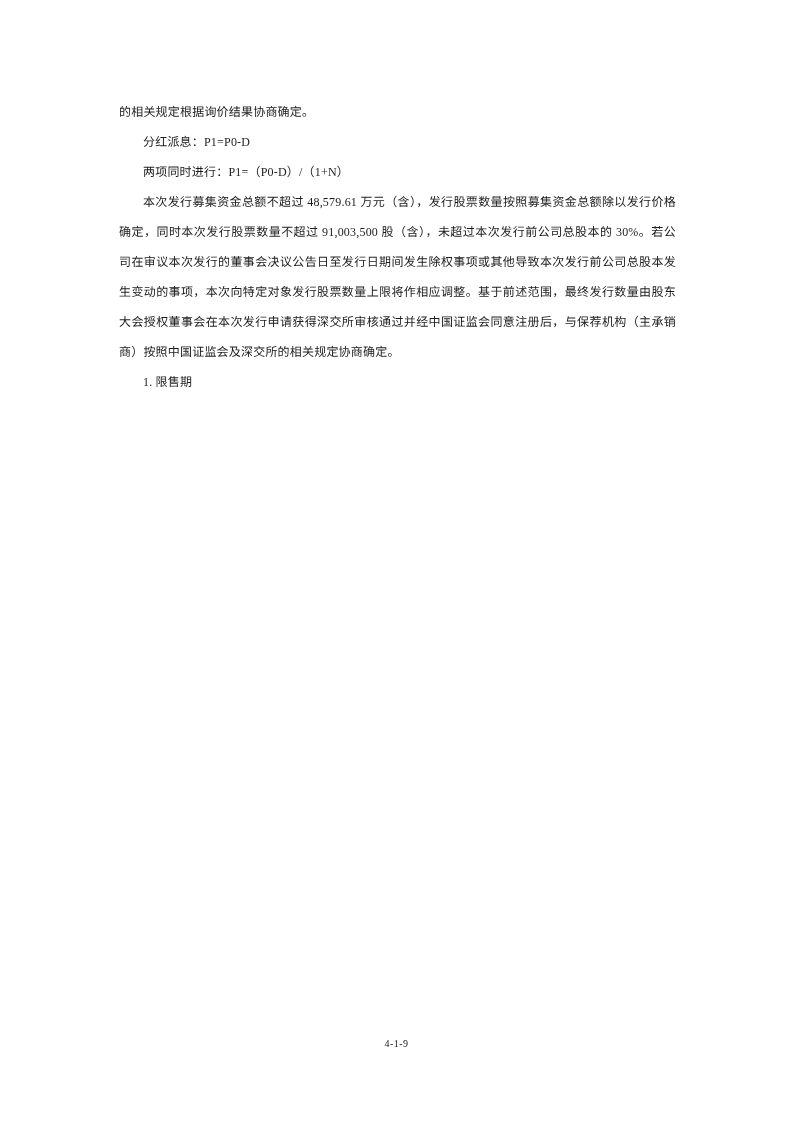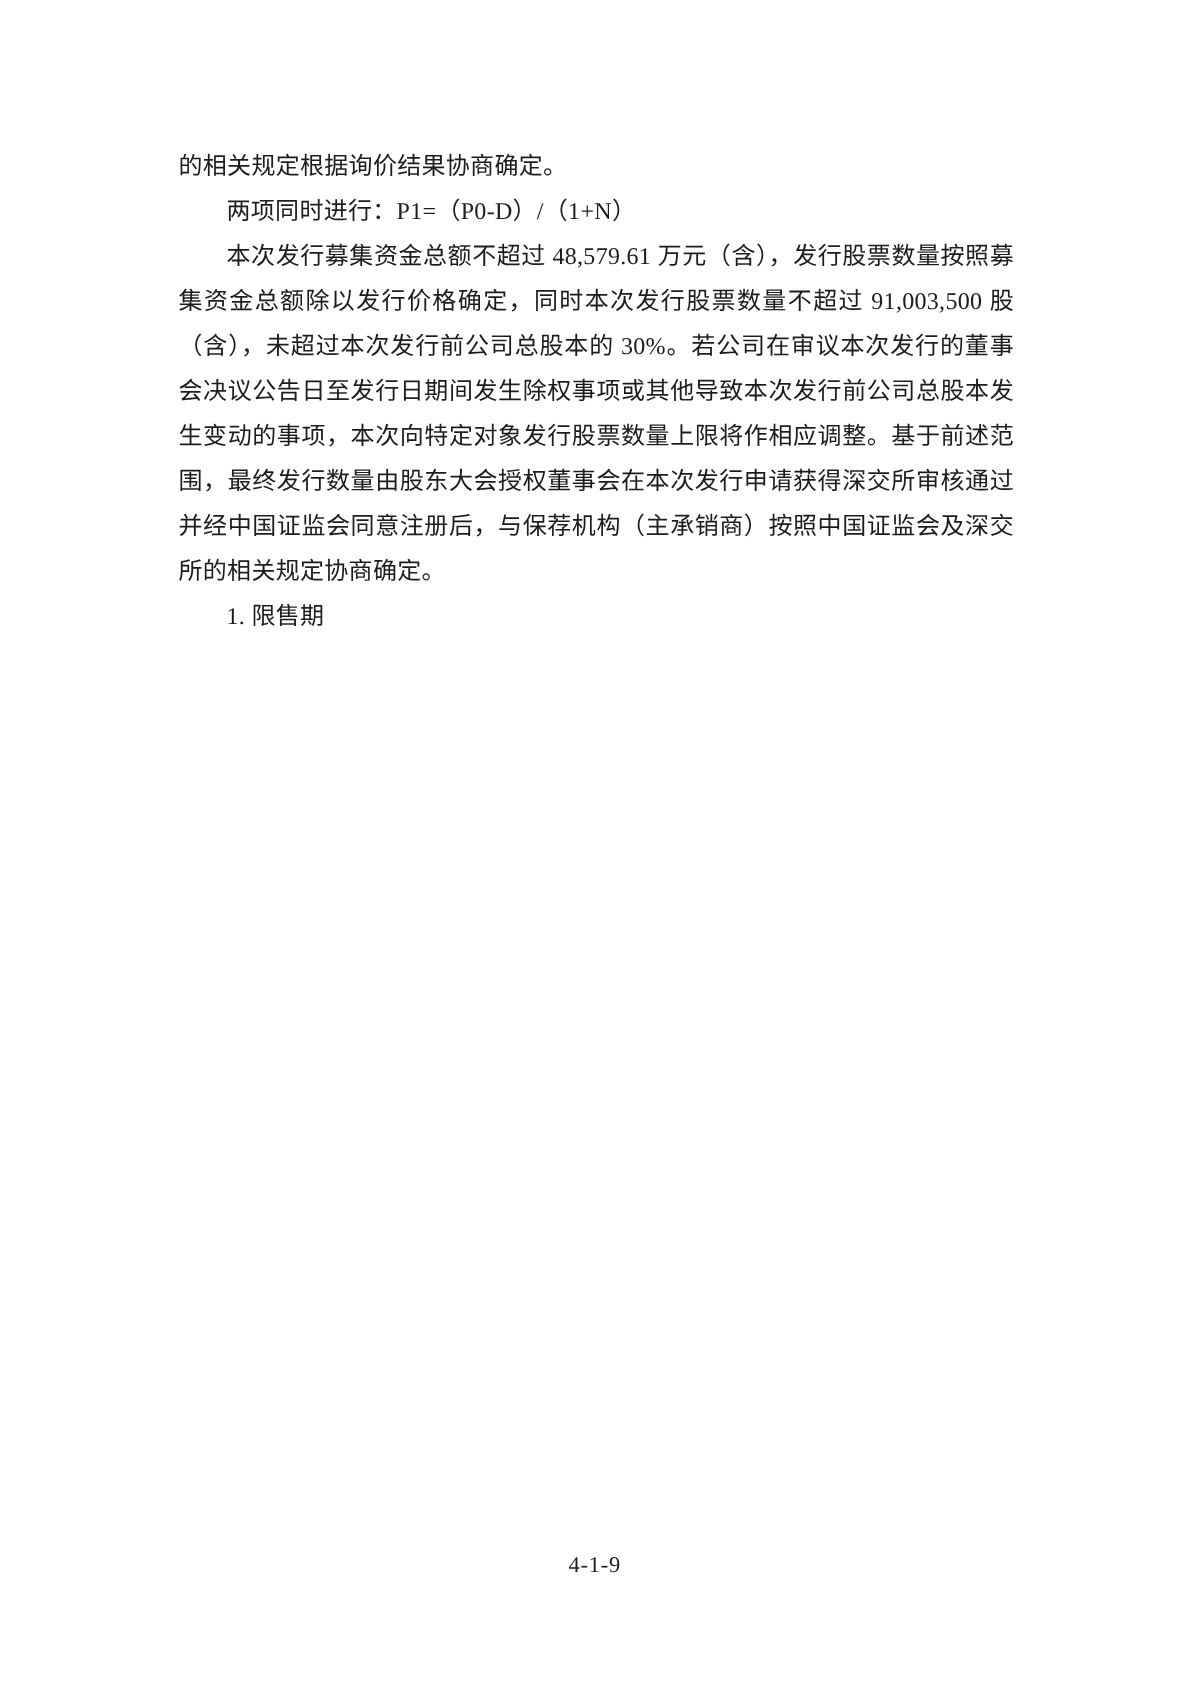--- a/index.html
+++ b/index.html
@@ -15,48 +15,49 @@
     background: #ffffff;
     overflow: hidden;
     font-family: "Liberation Serif", "DejaVu Serif", serif;
     color: #1c1c1c;
   }
   .content {
     position: absolute;
     left: 119px;
     top: 97px;
     width: 557px;
-    font-size: 16px;
+    font-size: 12px;
     line-height: 30px;
     text-align: justify;
     letter-spacing: 0.2px;
   }
   .content p.para {
     margin: 0;
     padding: 0;
   }
   .content p.indent {
     text-indent: 2em;
   }
   .footer {
     position: absolute;
     top: 1034px;
     left: 0;
     width: 100%;
     text-align: center;
-    font-size: 15px;
+    font-size: 10px;
     line-height: 20px;
     color: #1c1c1c;
     letter-spacing: 0.5px;
   }
 </style>
 </head>
 <body>
 
 <div class="page">
   <div class="content">
       <p class="para">的相关规定根据询价结果协商确定。</p>
+      <p class="para indent">分红派息：P1=P0-D</p>
       <p class="para indent">两项同时进行：P1=（P0-D）/（1+N）</p>
       <p class="para indent">本次发行募集资金总额不超过 48,579.61 万元（含），发行股票数量按照募集资金总额除以发行价格确定，同时本次发行股票数量不超过 91,003,500 股（含），未超过本次发行前公司总股本的 30%。若公司在审议本次发行的董事会决议公告日至发行日期间发生除权事项或其他导致本次发行前公司总股本发生变动的事项，本次向特定对象发行股票数量上限将作相应调整。基于前述范围，最终发行数量由股东大会授权董事会在本次发行申请获得深交所审核通过并经中国证监会同意注册后，与保荐机构（主承销商）按照中国证监会及深交所的相关规定协商确定。</p>
       <p class="para indent">1. 限售期</p>
     </div>
   <div class="footer">4-1-9</div>
 </div>
 
 </body></html>

